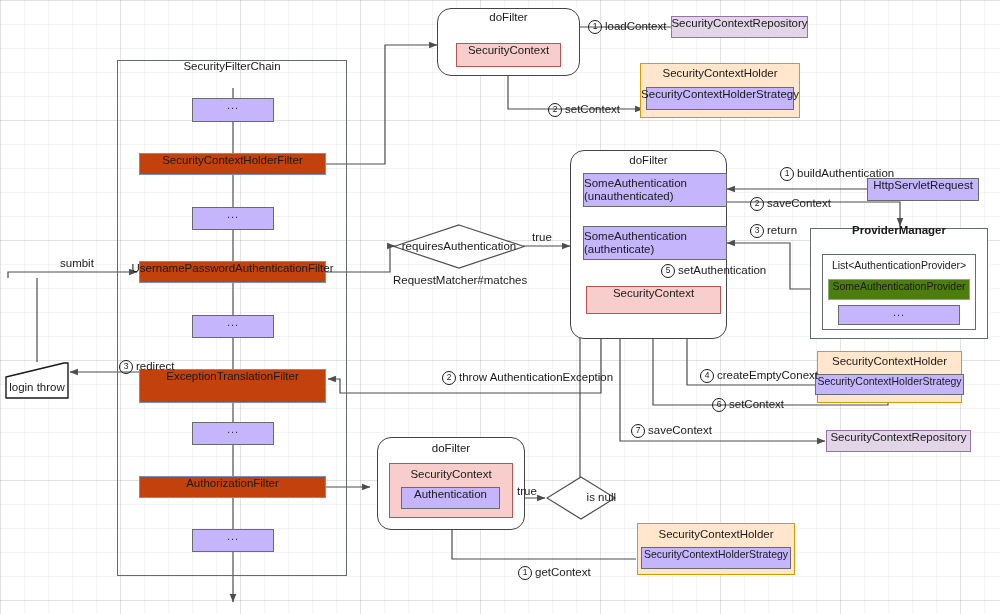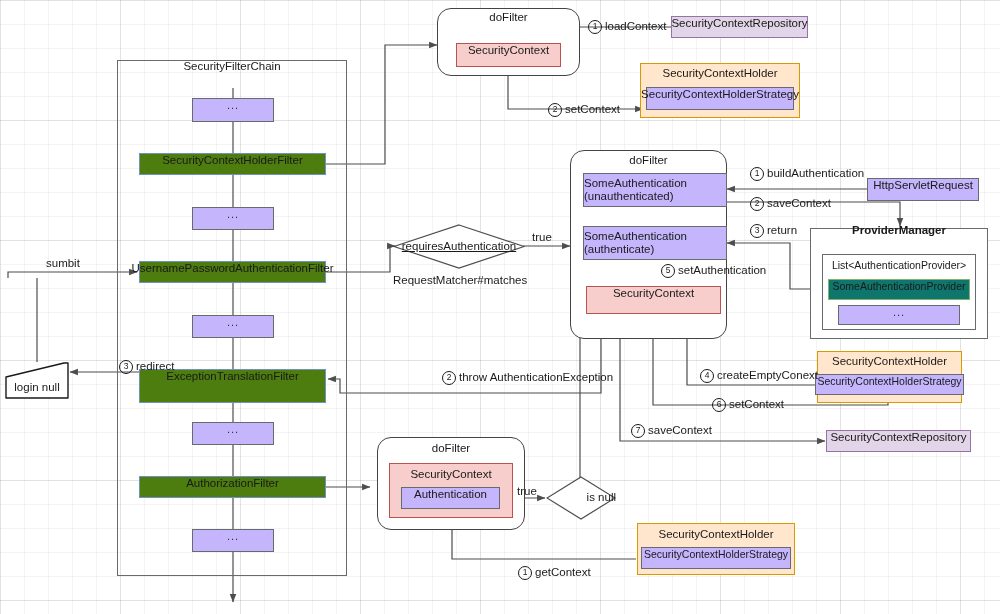--- a/index.html
+++ b/index.html
@@ -19,25 +19,25 @@
       linear-gradient(to right, rgba(0,0,0,0.075) 1px, transparent 1px),
       linear-gradient(to bottom, rgba(0,0,0,0.075) 1px, transparent 1px);
     background-size:24px 24px,24px 24px,120px 120px,120px 120px;
   }
   svg#wires{position:absolute;left:0;top:0;width:1000px;height:614px;pointer-events:none;}
   .node{position:absolute;box-sizing:border-box;display:flex;align-items:flex-start;justify-content:center;text-align:center;}
   .lbl{position:absolute;font-size:11.5px;color:#1a1a1a;white-space:nowrap;}
   .title{position:absolute;font-size:11.5px;color:#1a1a1a;white-space:nowrap;text-align:center;}
 
   .plain{background:#c4b5fd;border:1px solid #666b6e;font-size:11.5px;color:#1a1a1a;}
-  .blue{background:#4d7c0f;border:1px solid #7191c6;font-size:11.5px;color:#1a1a1a;}
+  .blue{background:#c2410c;border:1px solid #7191c6;font-size:11.5px;color:#1a1a1a;}
   .pink{background:#f8cecc;border:1px solid #b85450;font-size:11.5px;color:#1a1a1a;}
   .purple{background:#e1d5e7;border:1px solid #9673a6;font-size:11.5px;color:#1a1a1a;}
   .orange{background:#ffe6cc;border:1px solid #d79b00;font-size:11.5px;color:#1a1a1a;}
-  .green{background:#0f766e;border:1px solid #82b366;font-size:11.5px;color:#1a1a1a;}
+  .green{background:#4d7c0f;border:1px solid #82b366;font-size:11.5px;color:#1a1a1a;}
   .container{background:transparent;border:1px solid #666b6e;}
   .rounded{border-radius:14px;background:#ffffff;border:1px solid #444;}
   .dots{letter-spacing:1px;font-size:11px;color:#333;}
 
   .numbadge{display:inline-block;width:12px;height:12px;line-height:11px;border:1px solid #1a1a1a;
     border-radius:50%;font-size:8.5px;text-align:center;margin-right:3px;vertical-align:1px;}
   .diamond-wrap{position:absolute;}
   .loginform{position:absolute;}
 </style>
 </head>
@@ -142,23 +142,23 @@
   </div>
 
 <div class="node plain" style="left:192px;top:529px;width:82px;height:23px;">
     <span class="dots">...</span>
   </div>
 
 <div class="loginform" style="left:2px;top:361px;width:70px;height:41px;">
   <svg width="70" height="41" viewBox="0 0 70 41">
     <path d="M4,16 L62,2 L66,2 L66,37 L4,37 Z" fill="#ffffff" stroke="#1a1a1a" stroke-width="1.4" stroke-linejoin="round"></path>
   </svg>
-  <div class="lbl" style="left:0px;top:20px;width:70px;text-align:center;">login null</div>
-</div>
-<div class="lbl" style="left:46px;top:257px;text-align:right;">sumbit</div>
+  <div class="lbl" style="left:0px;top:20px;width:70px;text-align:center;">login throw</div>
+</div>
+<div class="lbl" style="left:60px;top:257px;text-align:right;">sumbit</div>
 <div class="lbl" style="left:79px;top:360px;padding-left:40px;">
   <span class="numbadge">3</span><span>redirect</span>
 </div>
 
 <div class="node rounded" style="left:437px;top:8px;width:143px;height:68px;"></div>
 <div class="title" style="left:437px;top:11px;width:143px;">doFilter</div>
 <div class="node pink" style="left:456px;top:43px;width:105px;height:24px;">
     <span>SecurityContext</span>
   </div>
 
@@ -176,21 +176,21 @@
 <div class="node orange" style="left:640px;top:63px;width:160px;height:55px;"></div>
 <div class="title" style="left:640px;top:67px;width:160px;">SecurityContextHolder</div>
 <div class="node plain" style="left:646px;top:87px;width:148px;height:23px;">
     <span>SecurityContextHolderStrategy</span>
   </div>
 
 <div class="diamond-wrap" style="left:393px;top:224px;width:132px;height:45px;">
   <svg width="132" height="45" viewBox="0 0 132 45">
     <path d="M66,1 L131,22.5 L66,44 L1,22.5 Z" fill="#ffffff" stroke="#4d4d4d" stroke-width="1.2"></path>
   </svg>
-  <div class="lbl" style="left:0;top:16px;width:132px;text-align:center;text-decoration:underline;">requiresAuthentication</div>
+  <div class="lbl" style="left:0;top:16px;width:132px;text-align:center;">requiresAuthentication</div>
 </div>
 <div class="lbl" style="left:393px;top:274px;width:132px;text-align:center;">RequestMatcher#matches</div>
 <div class="lbl" style="left:532px;top:231px;">true</div>
 
 <div class="node rounded" style="left:570px;top:150px;width:157px;height:189px;"></div>
 <div class="title" style="left:570px;top:154px;width:157px;">doFilter</div>
 
 <div class="node plain" style="left:583px;top:173px;width:144px;height:34px;flex-direction:column;line-height:13px;">
   <span>SomeAuthentication</span>
   <span>(unauthenticated)</span>
@@ -202,21 +202,21 @@
 </div>
 
 <div class="node pink" style="left:586px;top:286px;width:135px;height:28px;">
     <span>SecurityContext</span>
   </div>
 
 <div class="lbl" style="left:661px;top:264px;">
   <span class="numbadge">5</span><span>setAuthentication</span>
 </div>
 
-<div class="lbl" style="left:750px;top:167px;">
+<div class="lbl" style="left:780px;top:167px;">
   <span class="numbadge">1</span><span>buildAuthentication</span>
 </div>
 <div class="node plain" style="left:867px;top:178px;width:112px;height:23px;">
     <span>HttpServletRequest</span>
   </div>
 
 <div class="lbl" style="left:750px;top:197px;">
   <span class="numbadge">2</span><span>saveContext</span>
 </div>
 <div class="lbl" style="left:750px;top:224px;">

